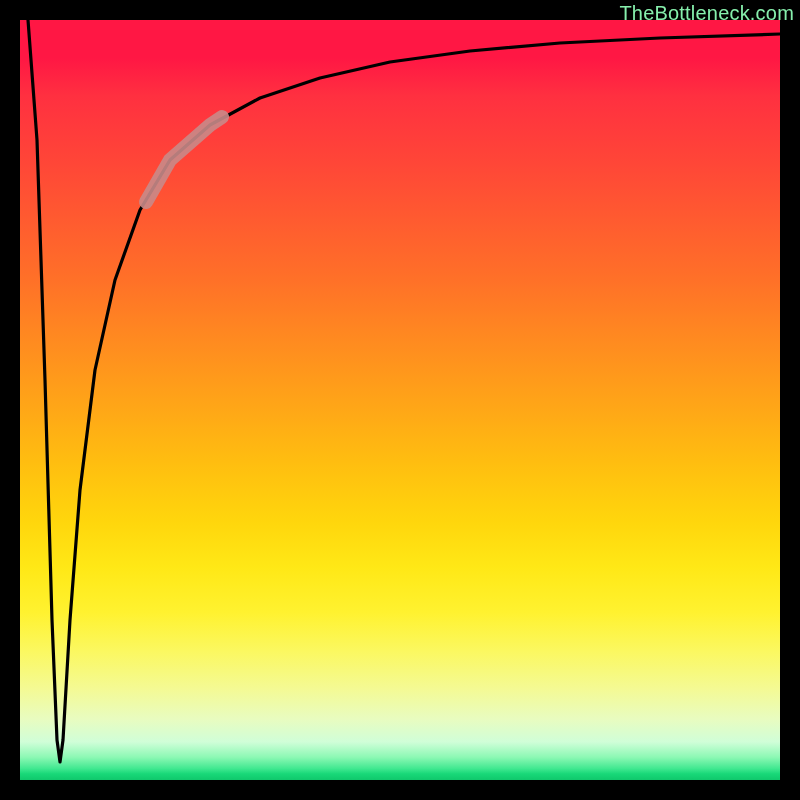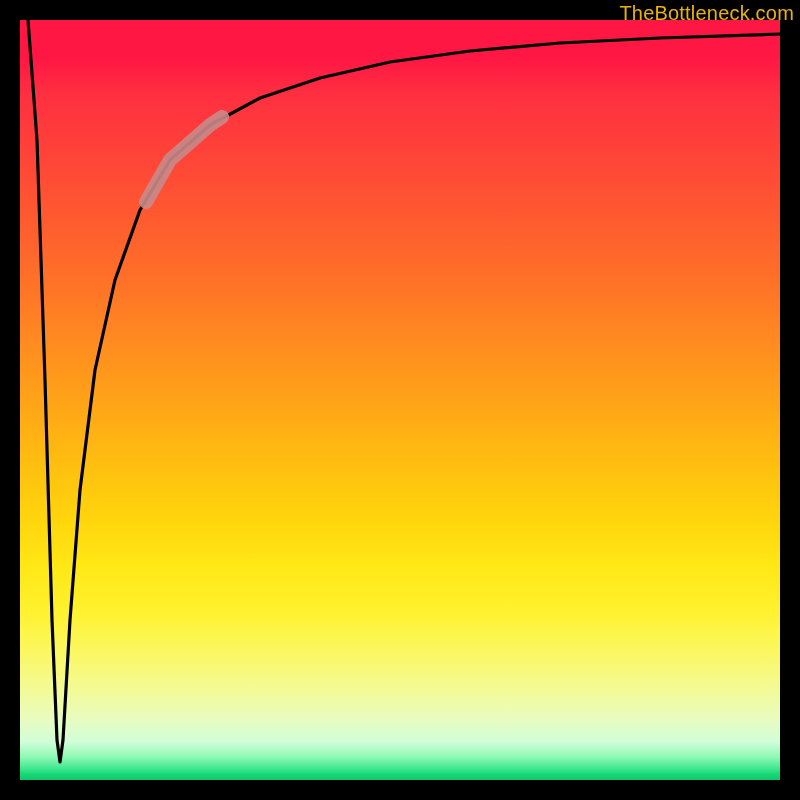--- a/index.html
+++ b/index.html
@@ -52,21 +52,21 @@
     left: 20px;
     top: 20px;
     width: 760px;
     height: 760px;
     pointer-events: none;
   }
   .attribution {
     position: absolute;
     top: 2px;
     right: 6px;
-    color: #eab308;
+    color: #86efac;
     font-size: 20px;
     letter-spacing: 0.2px;
     font-weight: 400;
   }
 </style>
 </head>
 <body>
 
 <div class="stage">
   <div class="plot-area"></div>

